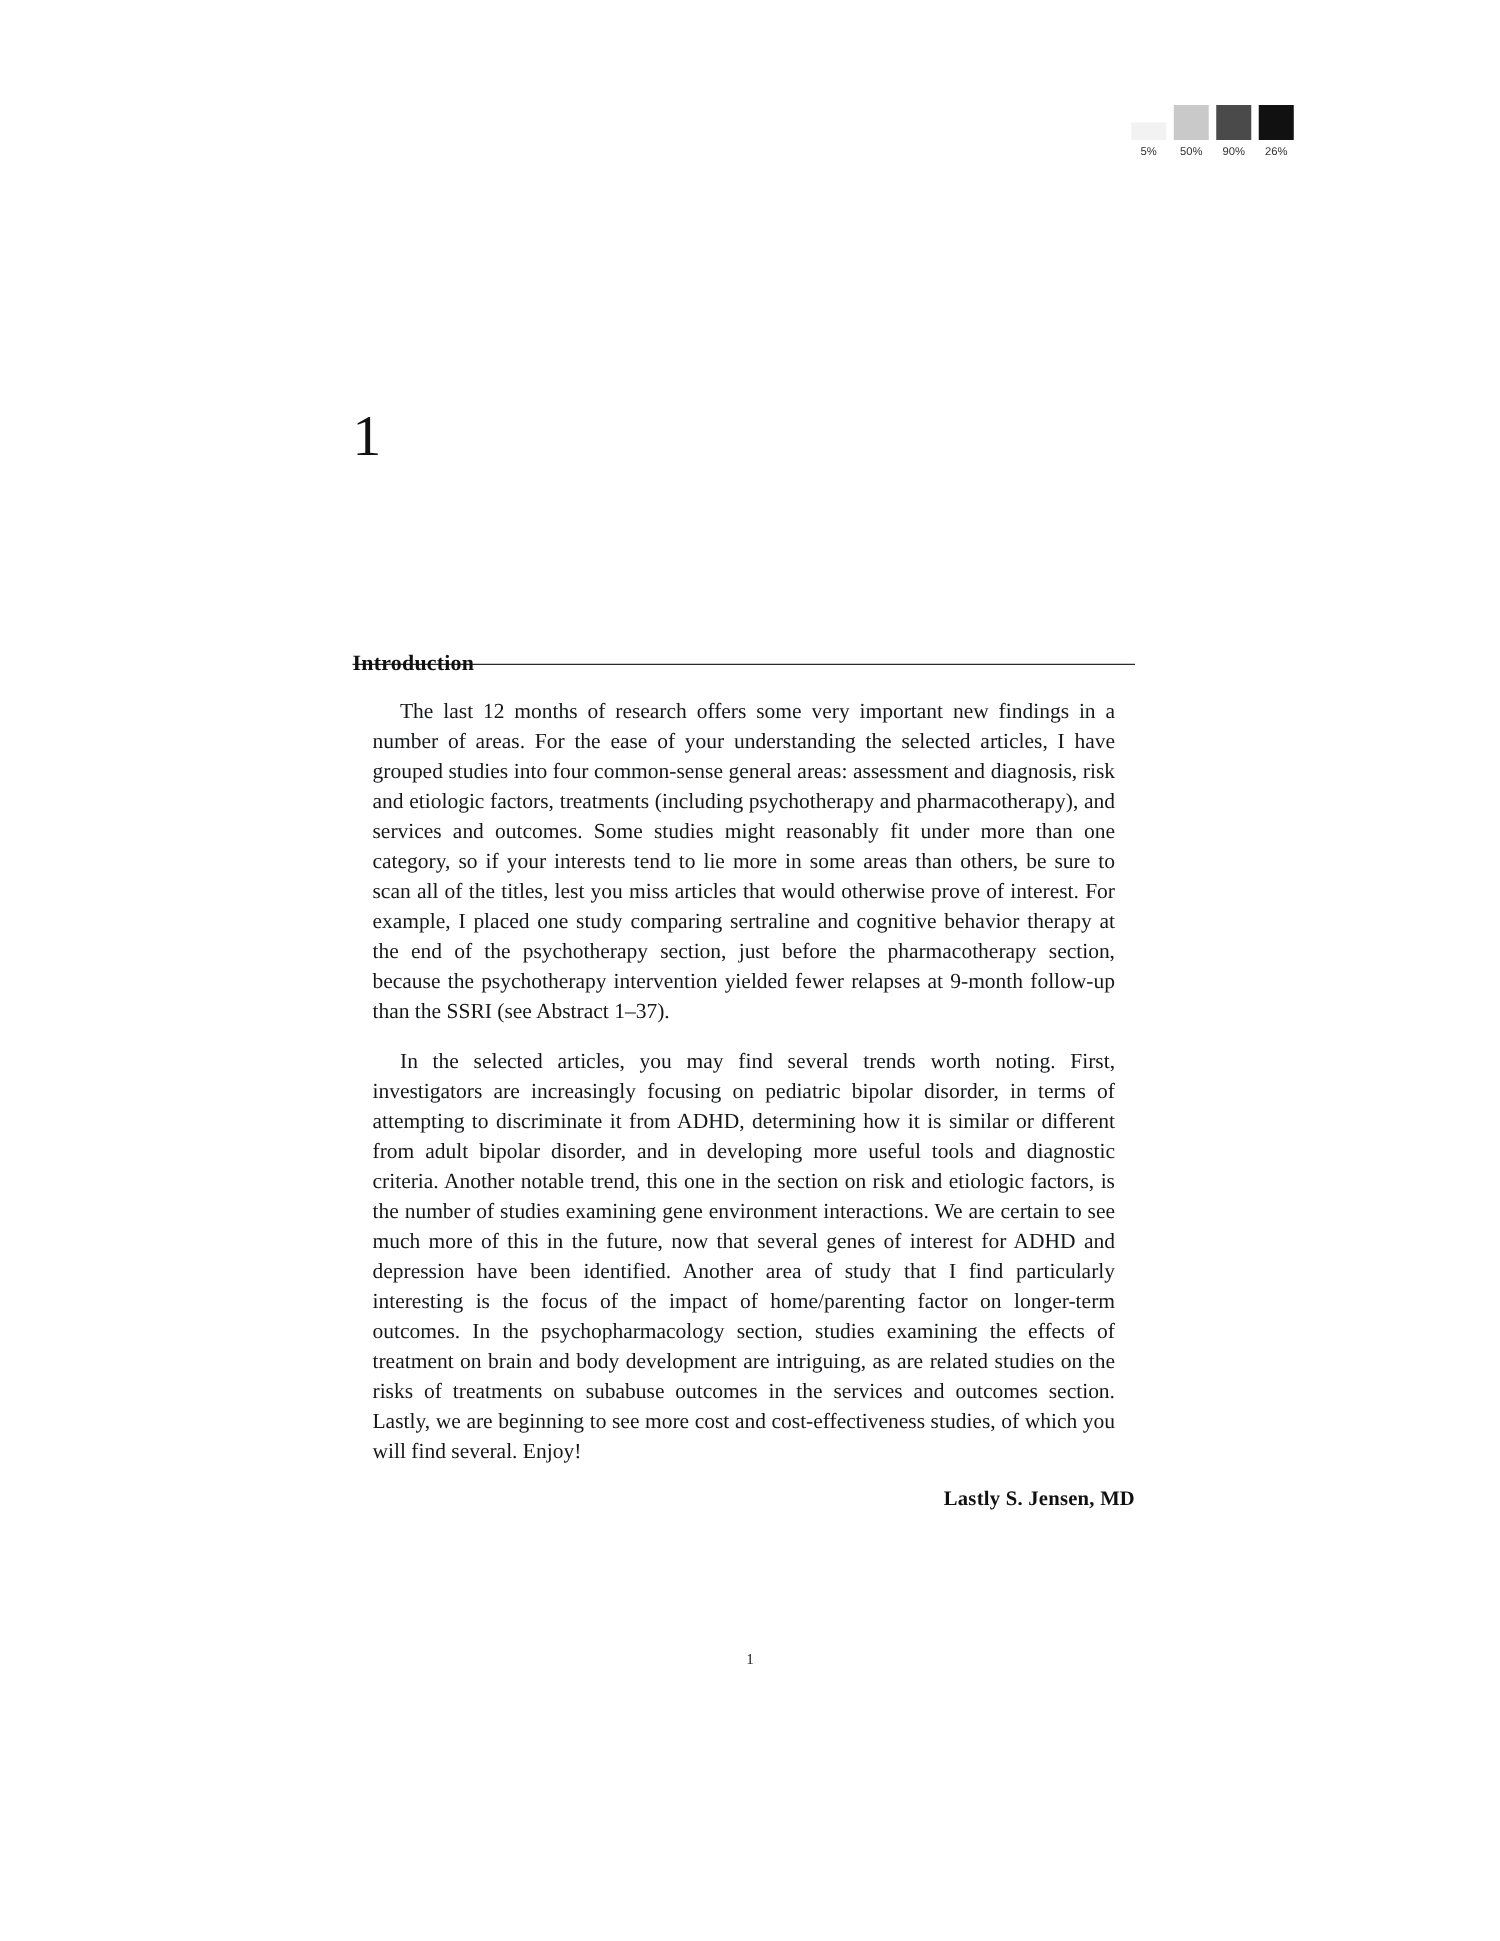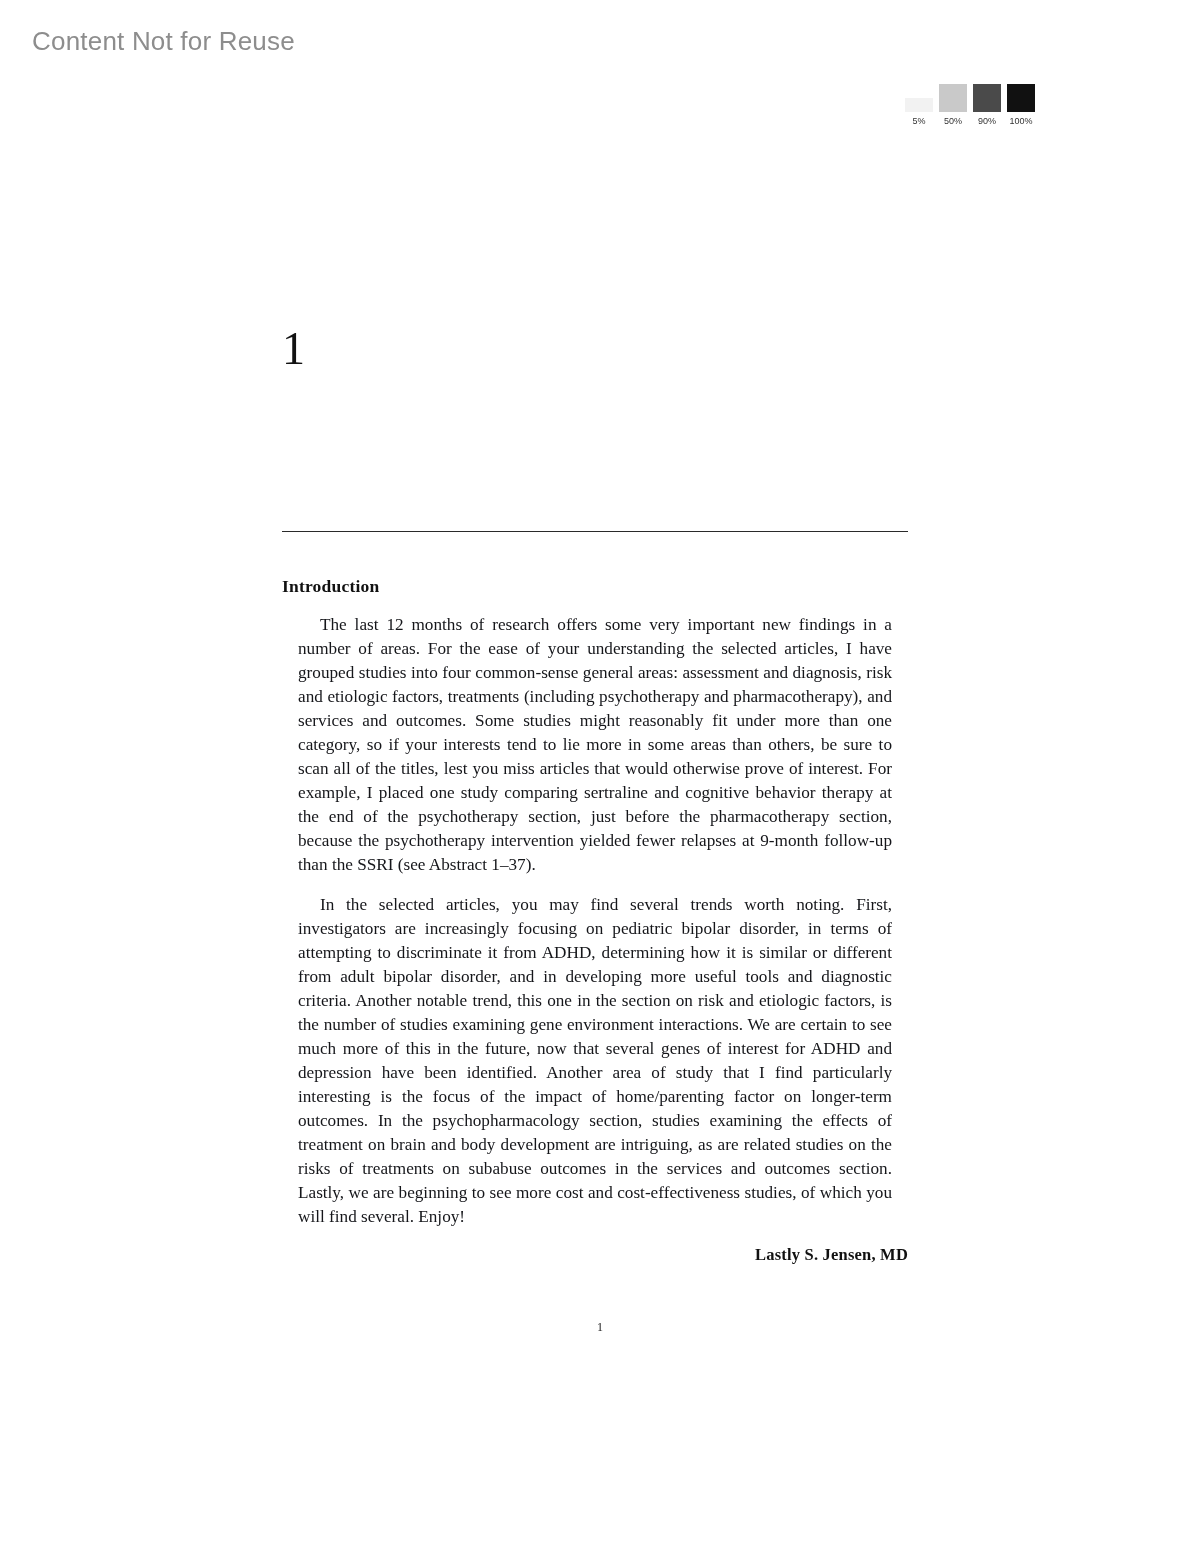--- a/index.html
+++ b/index.html
@@ -93,21 +93,21 @@
     top: 531px;
     left: 282px;
     width: 626px;
     height: 1px;
     background: #2a2a2a;
   }
 
   
   .column {
     position: absolute;
-    top: 576px;
+    top: 520px;
     left: 282px;
     width: 626px;
   }
   .section-head {
     font-size: 17.5px;
     font-weight: bold;
     color: #111;
     margin: 0 0 4px 0;
     letter-spacing: 0.2px;
   }
@@ -139,38 +139,37 @@
     text-align: center;
     font-size: 12px;
     color: #222;
   }
 </style>
 </head>
 <body>
 
 <div class="page">
 
-  <div class="watermark">Content Not for Reuse</div>
 
   <div class="calibration">
     <div class="cal-cell">
       <span class="cal-swatch s5"></span>
       <span class="cal-label">5%</span>
     </div>
     <div class="cal-cell">
       <span class="cal-swatch s50"></span>
       <span class="cal-label">50%</span>
     </div>
     <div class="cal-cell">
       <span class="cal-swatch s90"></span>
       <span class="cal-label">90%</span>
     </div>
     <div class="cal-cell">
       <span class="cal-swatch s100"></span>
-      <span class="cal-label">100%</span>
+      <span class="cal-label">26%</span>
     </div>
   </div>
 
   <div class="chapter">
     <div class="chapter-number">1</div>
   </div>
 
   <div class="rule"></div>
 
   <div class="column">

